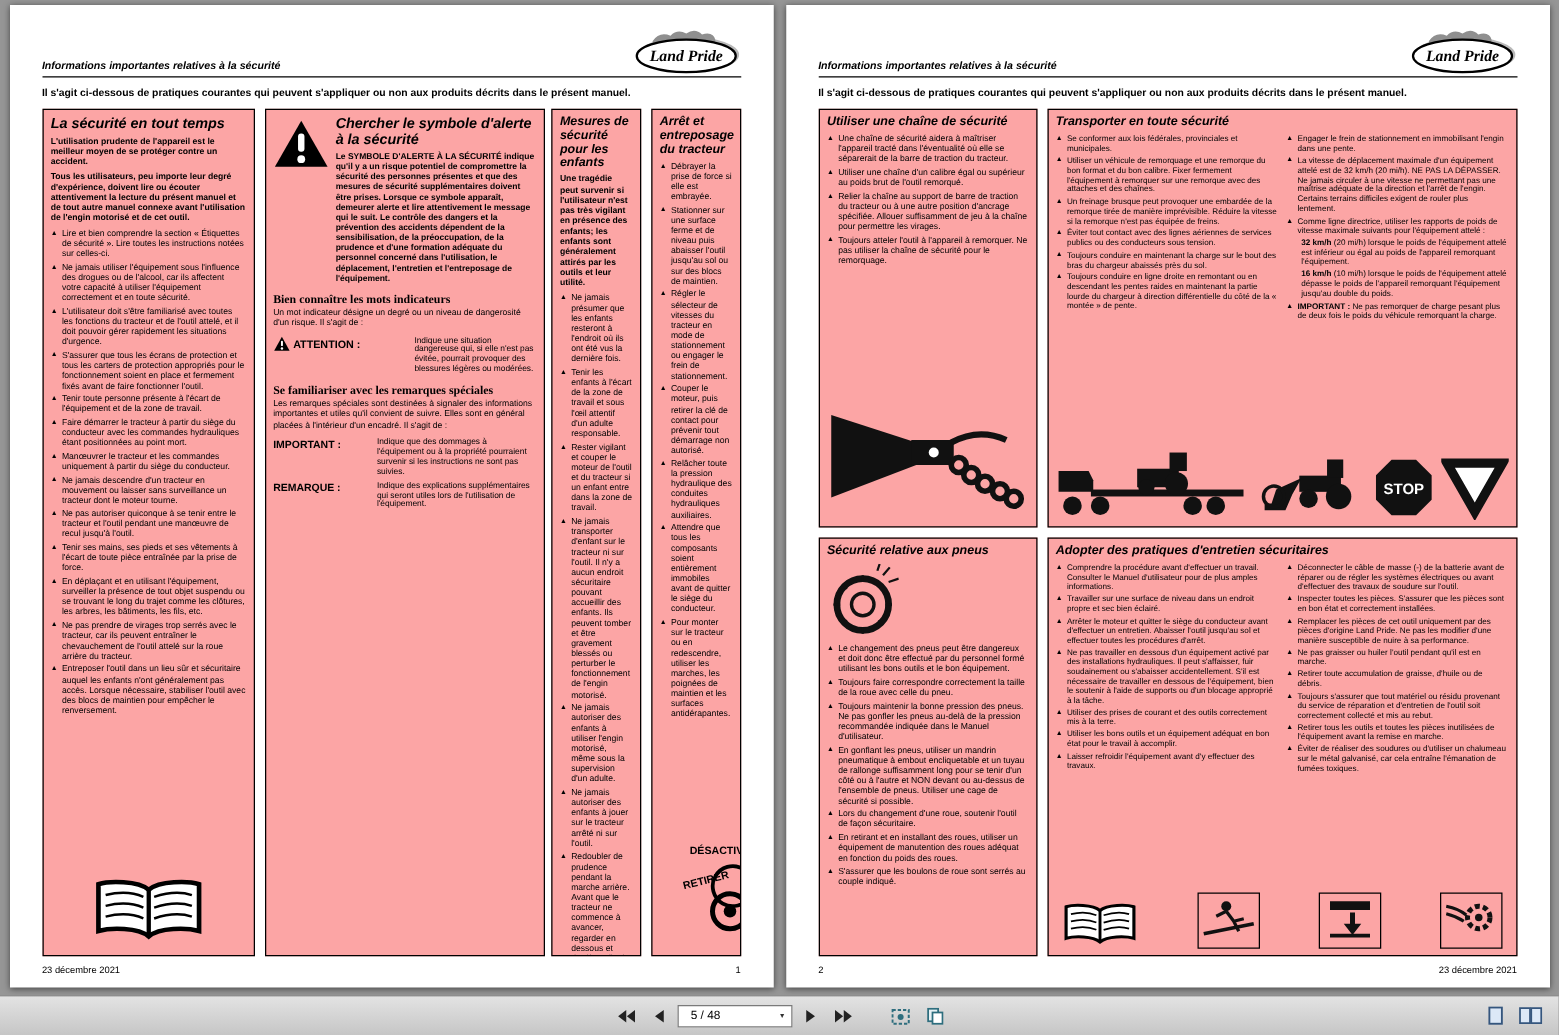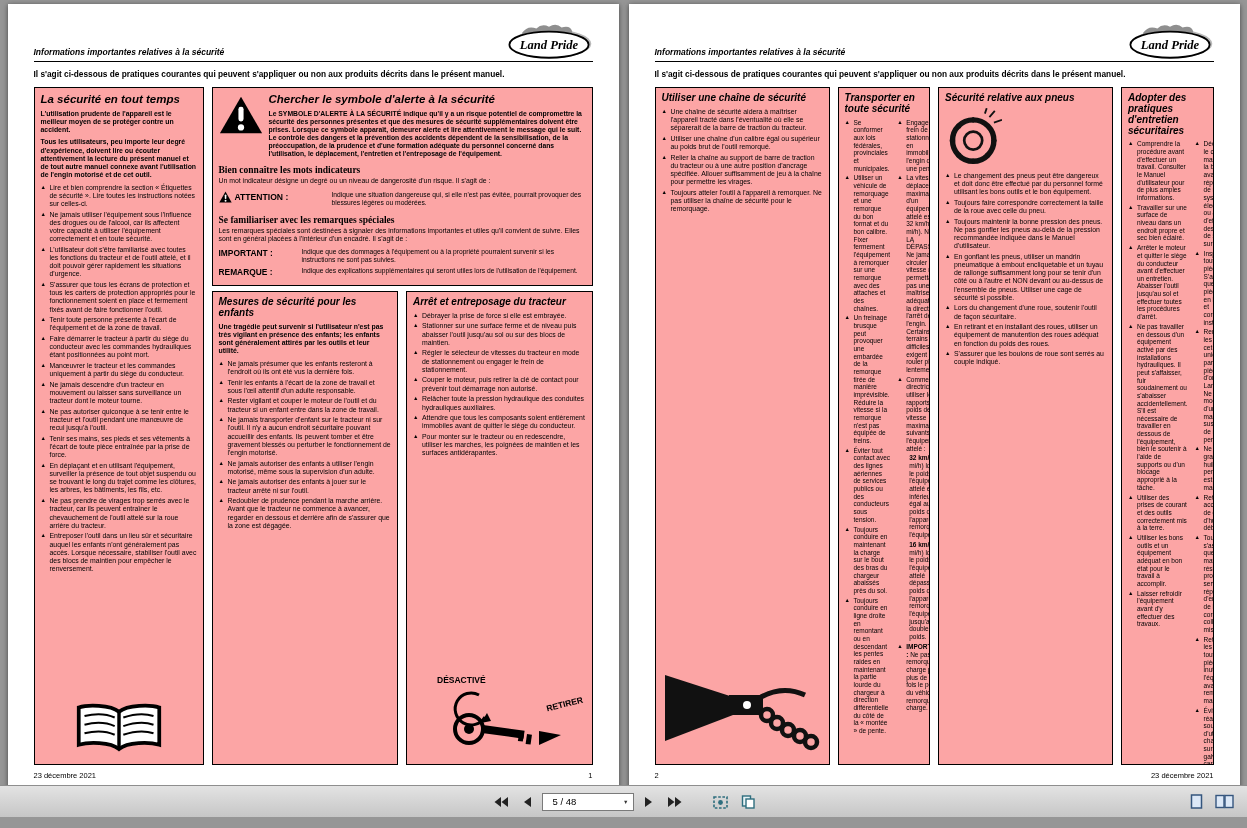--- a/index.html
+++ b/index.html
@@ -8,23 +8,23 @@
 
   .canvas { position:absolute; top:0; left:0; right:0; bottom:32px; display:flex; justify-content:center; gap:10px; padding-top:4px; }
   .page { width:611px; height:786px; background:#fff; box-shadow:0 1px 5px rgba(0,0,0,.55); padding:20px 26px 10px 26px; display:flex; flex-direction:column; }
 
   .phead { display:flex; justify-content:space-between; align-items:flex-end; }
   .ptitle { font-size:8.5px; font-weight:bold; font-style:italic; padding-bottom:3px; }
   .logo svg { display:block; }
   .rule { border-top:1.6px solid #000; margin:1px 0 7px 0; }
   .intro { font-size:8.3px; font-weight:bold; line-height:1.22; margin-bottom:8px; width:95%; }
 
-  .content { flex:1; min-height:0; display:flex; flex-direction:row; gap:8px; }
+  .content { flex:1; min-height:0; display:flex; flex-direction:column; gap:8px; }
   .cols1 { flex:1; min-height:0; display:grid; grid-template-columns:170px 1fr; gap:8px; }
-  .rightcol { display:flex; flex-direction:column; gap:5px; min-height:0; }
+  .rightcol { display:flex; flex-direction:row; gap:5px; min-height:0; }
   .rowb { flex:1; min-height:0; display:flex; gap:8px; }
   .rowb .box { flex:1; }
   .grid2 { flex:1; min-height:0; display:grid; grid-template-columns:175px 1fr; gap:8px; }
 
   .box { border:1.6px solid #000; padding:5px 6px; overflow:hidden; background:#fca5a5; display:flex; flex-direction:column; }
   .box-title { font-size:10px; font-weight:bold; font-style:italic; line-height:1.08; margin-bottom:4px; }
   .box-title.big { font-size:11.5px; }
   .lead { font-size:6.9px; font-weight:bold; line-height:1.2; margin-bottom:4px; }
 
   .b { position:relative; padding-left:9px; font-size:6.9px; line-height:1.18; margin-bottom:2.6px; }
@@ -54,21 +54,21 @@
   .sub { position:relative; padding-left:12px; font-size:6.5px; line-height:1.18; margin-bottom:2.4px; }
   .sub b { font-weight:bold; }
   .graphics { margin-top:auto; display:flex; align-items:flex-end; justify-content:space-between; gap:6px; padding-top:4px; }
 
   .tirefloat { float:right; width:54px; margin:0 0 2px 3px; }
   .micorow { margin-top:auto; display:flex; justify-content:space-between; align-items:flex-end; gap:6px; padding:4px 4px 0 4px; }
   .mbox { border:1.4px solid #000; padding:2px; }
 
   .pfoot { display:flex; justify-content:space-between; font-size:7.5px; padding-top:6px; }
 
-  .toolbar { position:absolute; left:0; right:0; bottom:11px; height:32px; background:linear-gradient(#e3e3e3,#c6c6c6); border-top:1px solid #8e8e8e;text-decoration:underline; }
+  .toolbar { position:absolute; left:0; right:0; bottom:0; height:32px; background:linear-gradient(#e3e3e3,#c6c6c6); border-top:1px solid #8e8e8e;text-decoration:underline; }
   .tb-center { position:absolute; left:0; right:0; top:0; bottom:0; display:flex; align-items:center; justify-content:center; gap:7px; }
   .tbtn { background:none; border:none; padding:2px 3px; cursor:pointer; display:flex; align-items:center; }
   .pagebox { background:#fff; border:1px solid #7a7a7a; height:18px; width:92px; display:flex; align-items:center; justify-content:space-between; padding:0 4px 0 10px; font-size:9.5px; cursor:pointer; }
   .caret { font-size:5.5px; color:#333; }
   .tb-right { position:absolute; right:10px; top:0; bottom:0; display:flex; align-items:center; gap:6px; }
   .tb-gap { width:10px; }
 </style>
 </head>
 <body>
 

